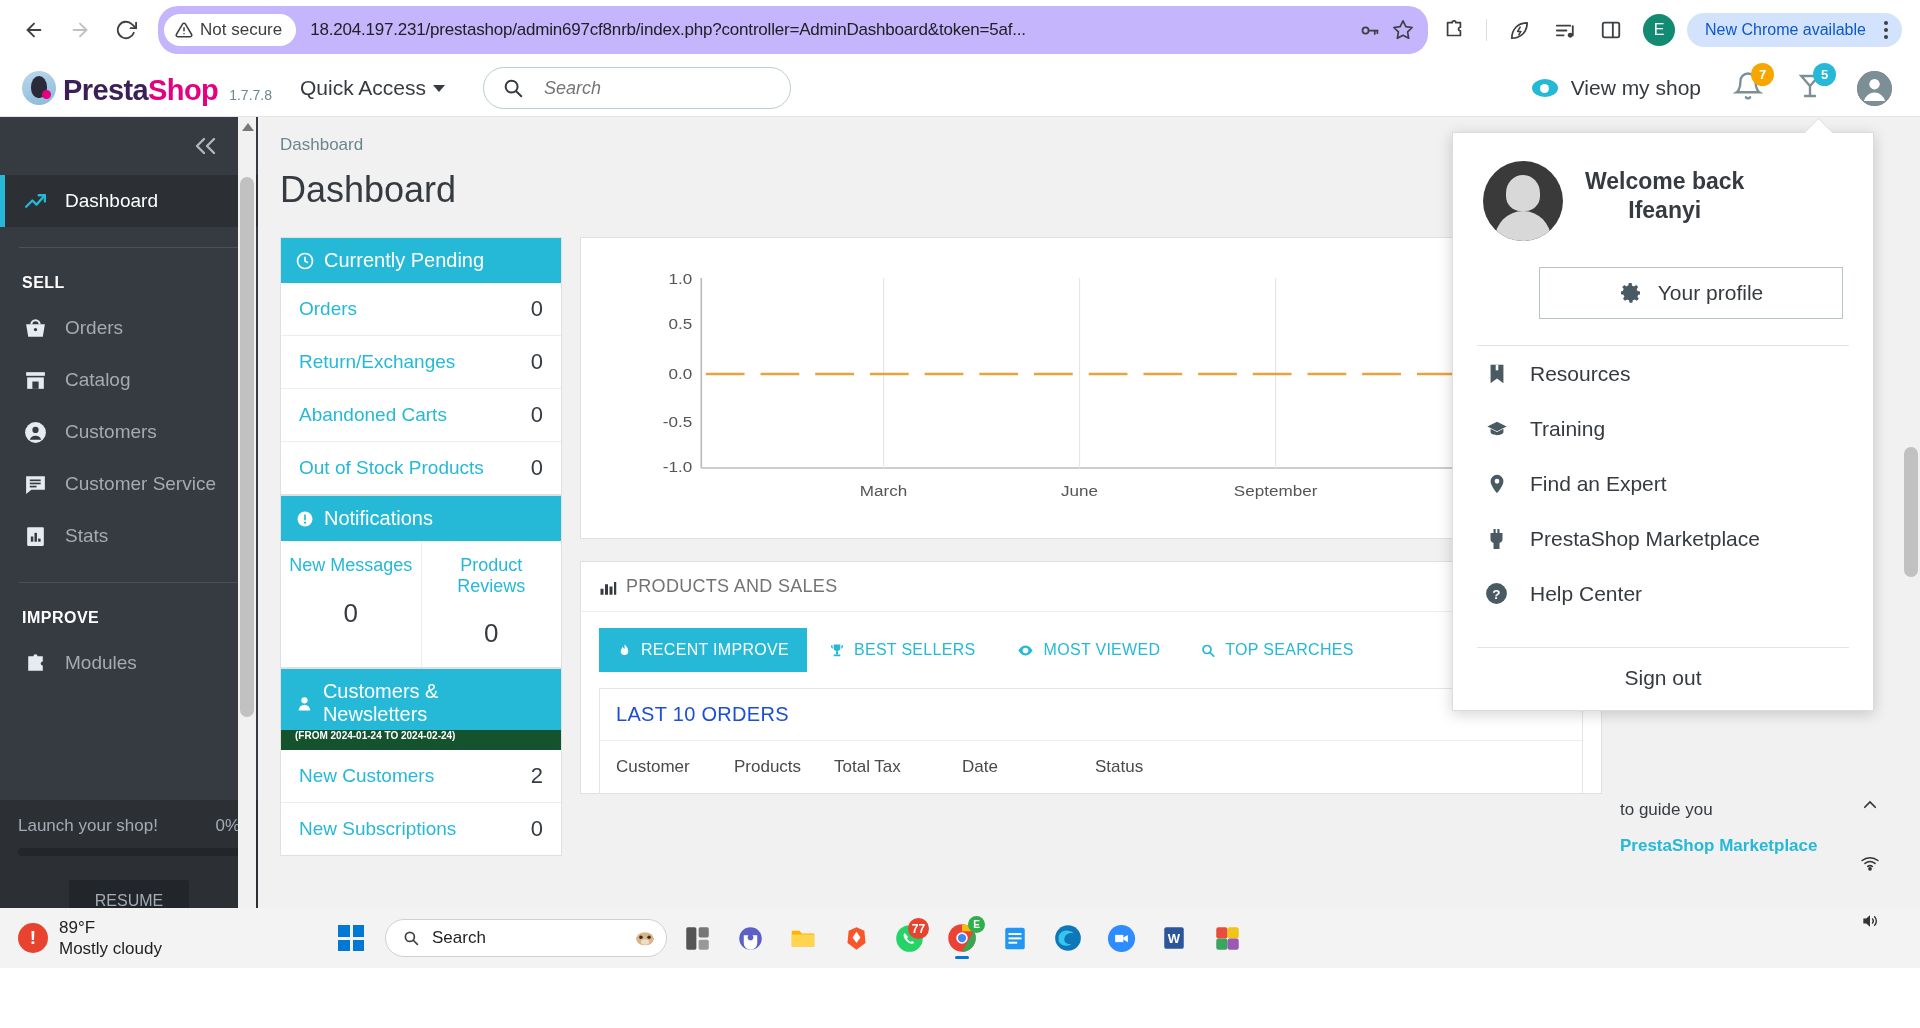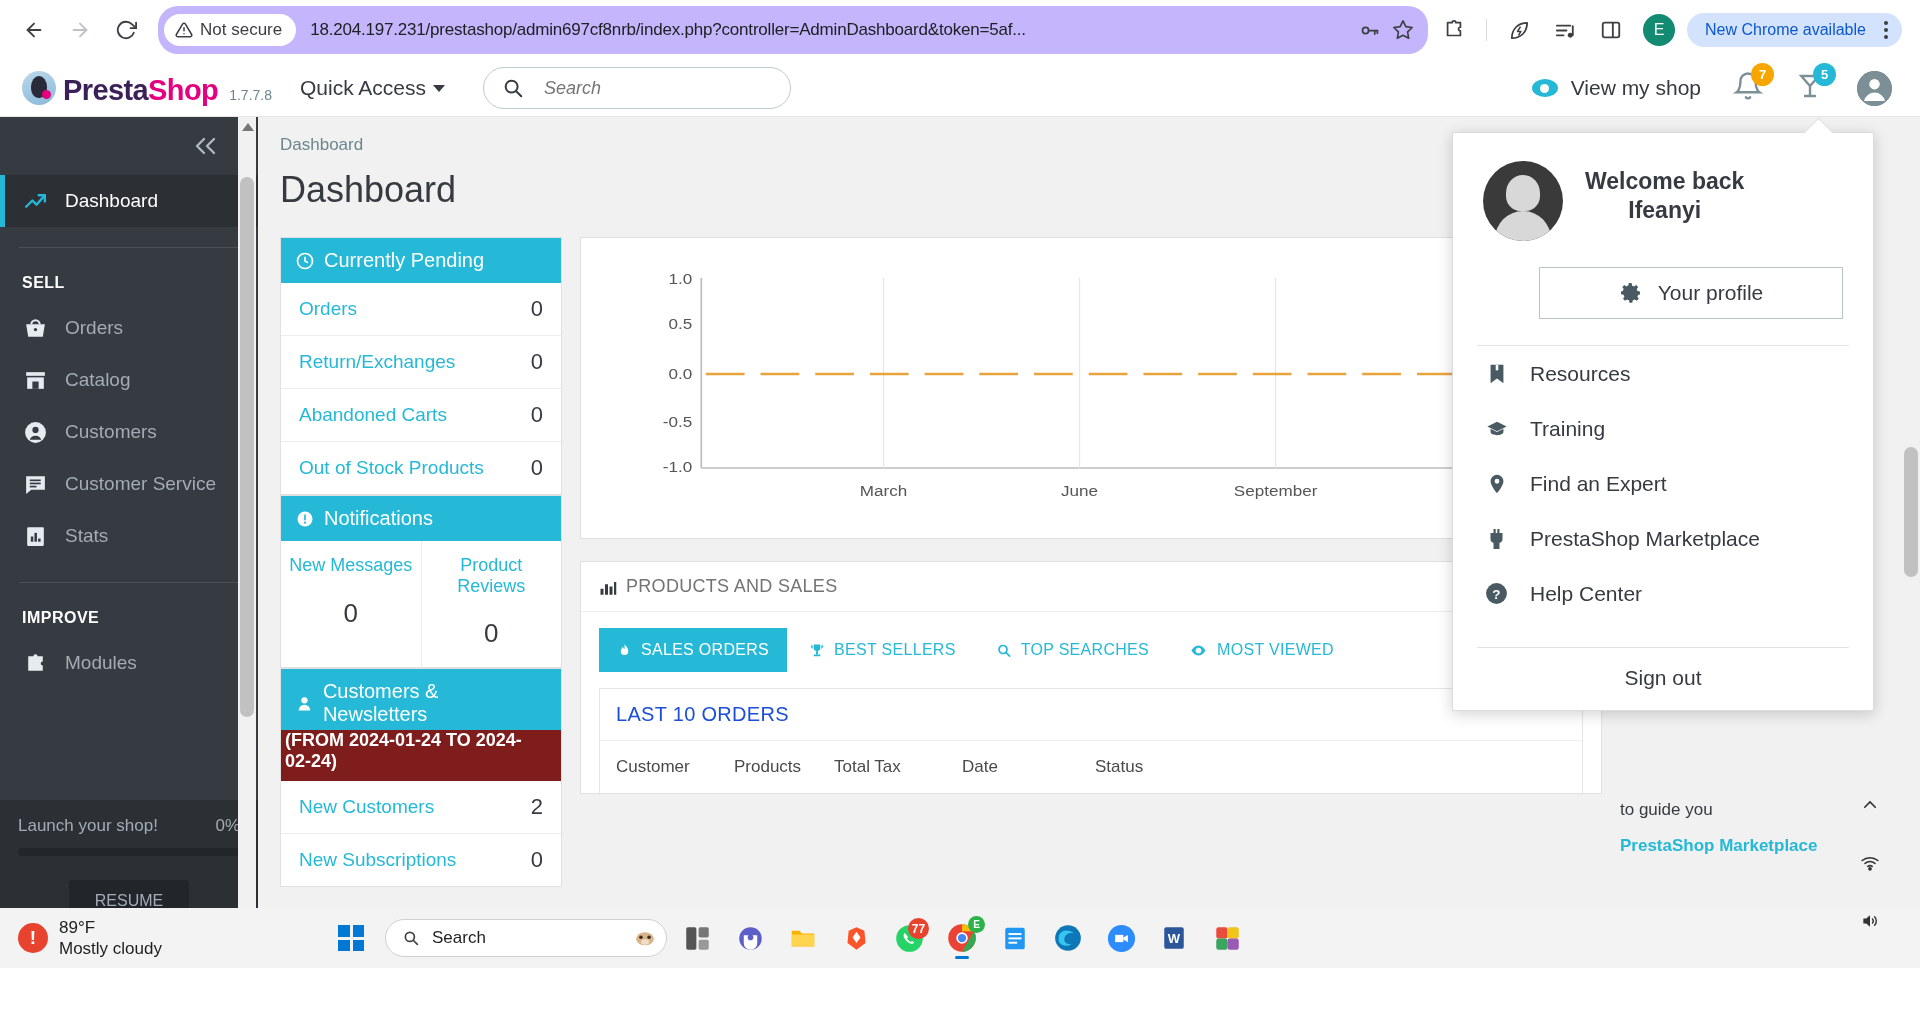--- a/index.html
+++ b/index.html
@@ -127,21 +127,21 @@
 
   .dash-grid { display:flex; gap:18px; padding:26px 22px 0 22px; align-items:flex-start; }
   .col-left { width:282px; flex:0 0 auto; }
   .col-mid { flex:1 1 auto; min-width:0; }
   .col-right { width:260px; flex:0 0 auto; }
 
   .card { background:#fff; border:1px solid #e0e0e0; }
   .card-head {
     background:#25b9d7; color:#fff; font-size:20px; padding:11px 14px; display:flex; align-items:center; gap:9px;
   }
-  .card-head-sub { font-size:18px; font-weight:bold; padding:0 14px 9px 4px; background:#7f1d1d; color:#fff; }
+  .card-head-sub { font-size:10px; font-weight:bold; padding:0 14px 9px 14px; background:#14532d; color:#fff; }
   .kv-row {
     display:flex; justify-content:space-between; align-items:center;
     padding:13px 18px; border-bottom:1px solid #ededed; font-size:19px;
   }
   .kv-row:last-child { border-bottom:none; }
   .kv-label { color:#25b9d7; cursor:pointer; }
   .kv-val { color:#363a41; font-size:22px; }
   .notif-grid { display:flex; }
   .notif-cell { flex:1 1 0; padding:14px 8px 18px 8px; text-align:center; border-right:1px solid #ededed; }
   .notif-cell:last-child { border-right:none; }
@@ -573,43 +573,43 @@
                 <rect x="14" y="10" width="4" height="11"></rect>
                 <rect x="20" y="4" width="3" height="17"></rect>
               </svg>
             <span>PRODUCTS AND SALES</span>
           </div>
           <div class="tabs">
             <div class="tab active">
               <svg width="15" height="17" viewBox="0 0 24 24" fill="#fff">
                   <path d="M12 2c3 4 6 6 6 11a6 6 0 0 1-12 0c0-3 2-4 3-7 1 2 2 3 3 4 .5-3 0-5 0-8z"></path>
                 </svg>
-              <span>SALES ORDERS</span>
+              <span>RECENT IMPROVE</span>
             </div>
             <div class="tab">
               <svg width="16" height="17" viewBox="0 0 24 24" fill="#25b9d7">
                   <path d="M7 3h10v5a5 5 0 0 1-10 0z"></path>
                   <rect x="10.5" y="13" width="3" height="5"></rect>
                   <rect x="7" y="18" width="10" height="2.6"></rect>
                   <path d="M5 4H3v2a3.5 3.5 0 0 0 3 3.4zM19 4h2v2a3.5 3.5 0 0 1-3 3.4z"></path>
                 </svg>
               <span>BEST SELLERS</span>
             </div>
             <div class="tab">
+              <svg width="19" height="17" viewBox="0 0 24 24" fill="#25b9d7">
+                  <path d="M12 5C6 5 2 12 2 12s4 7 10 7 10-7 10-7-4-7-10-7zm0 11a4 4 0 1 1 0-8 4 4 0 0 1 0 8z"></path>
+                </svg>
+              <span>MOST VIEWED</span>
+            </div>
+            <div class="tab">
               <svg width="16" height="17" viewBox="0 0 24 24" fill="none" stroke="#25b9d7" stroke-width="2.6" stroke-linecap="round">
                   <circle cx="10.5" cy="10.5" r="6"></circle>
                   <line x1="15" y1="15" x2="20.5" y2="20.5"></line>
                 </svg>
               <span>TOP SEARCHES</span>
-            </div>
-            <div class="tab">
-              <svg width="19" height="17" viewBox="0 0 24 24" fill="#25b9d7">
-                  <path d="M12 5C6 5 2 12 2 12s4 7 10 7 10-7 10-7-4-7-10-7zm0 11a4 4 0 1 1 0-8 4 4 0 0 1 0 8z"></path>
-                </svg>
-              <span>MOST VIEWED</span>
             </div>
           </div>
           <div class="table-wrap">
             <div class="table-title">LAST 10 ORDERS</div>
             <div class="thead">
               <div style="width:118px">Customer</div>
               <div style="width:100px">Products</div>
               <div style="width:128px">Total Tax</div>
               <div style="width:133px">Date</div>
               <div>Status</div>

